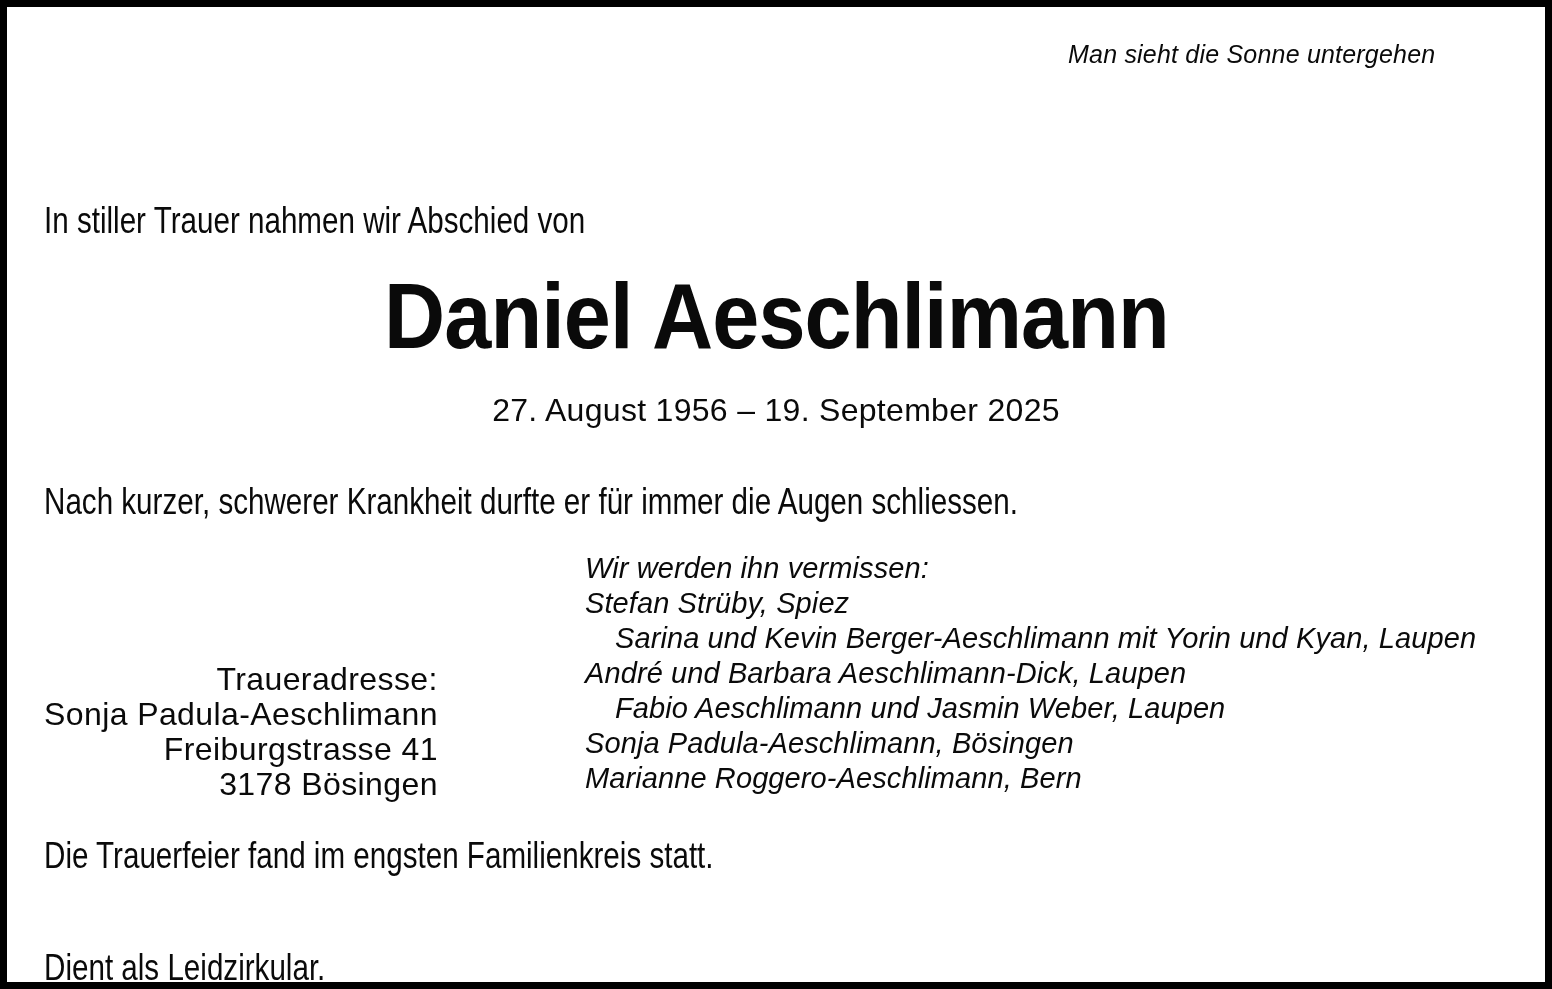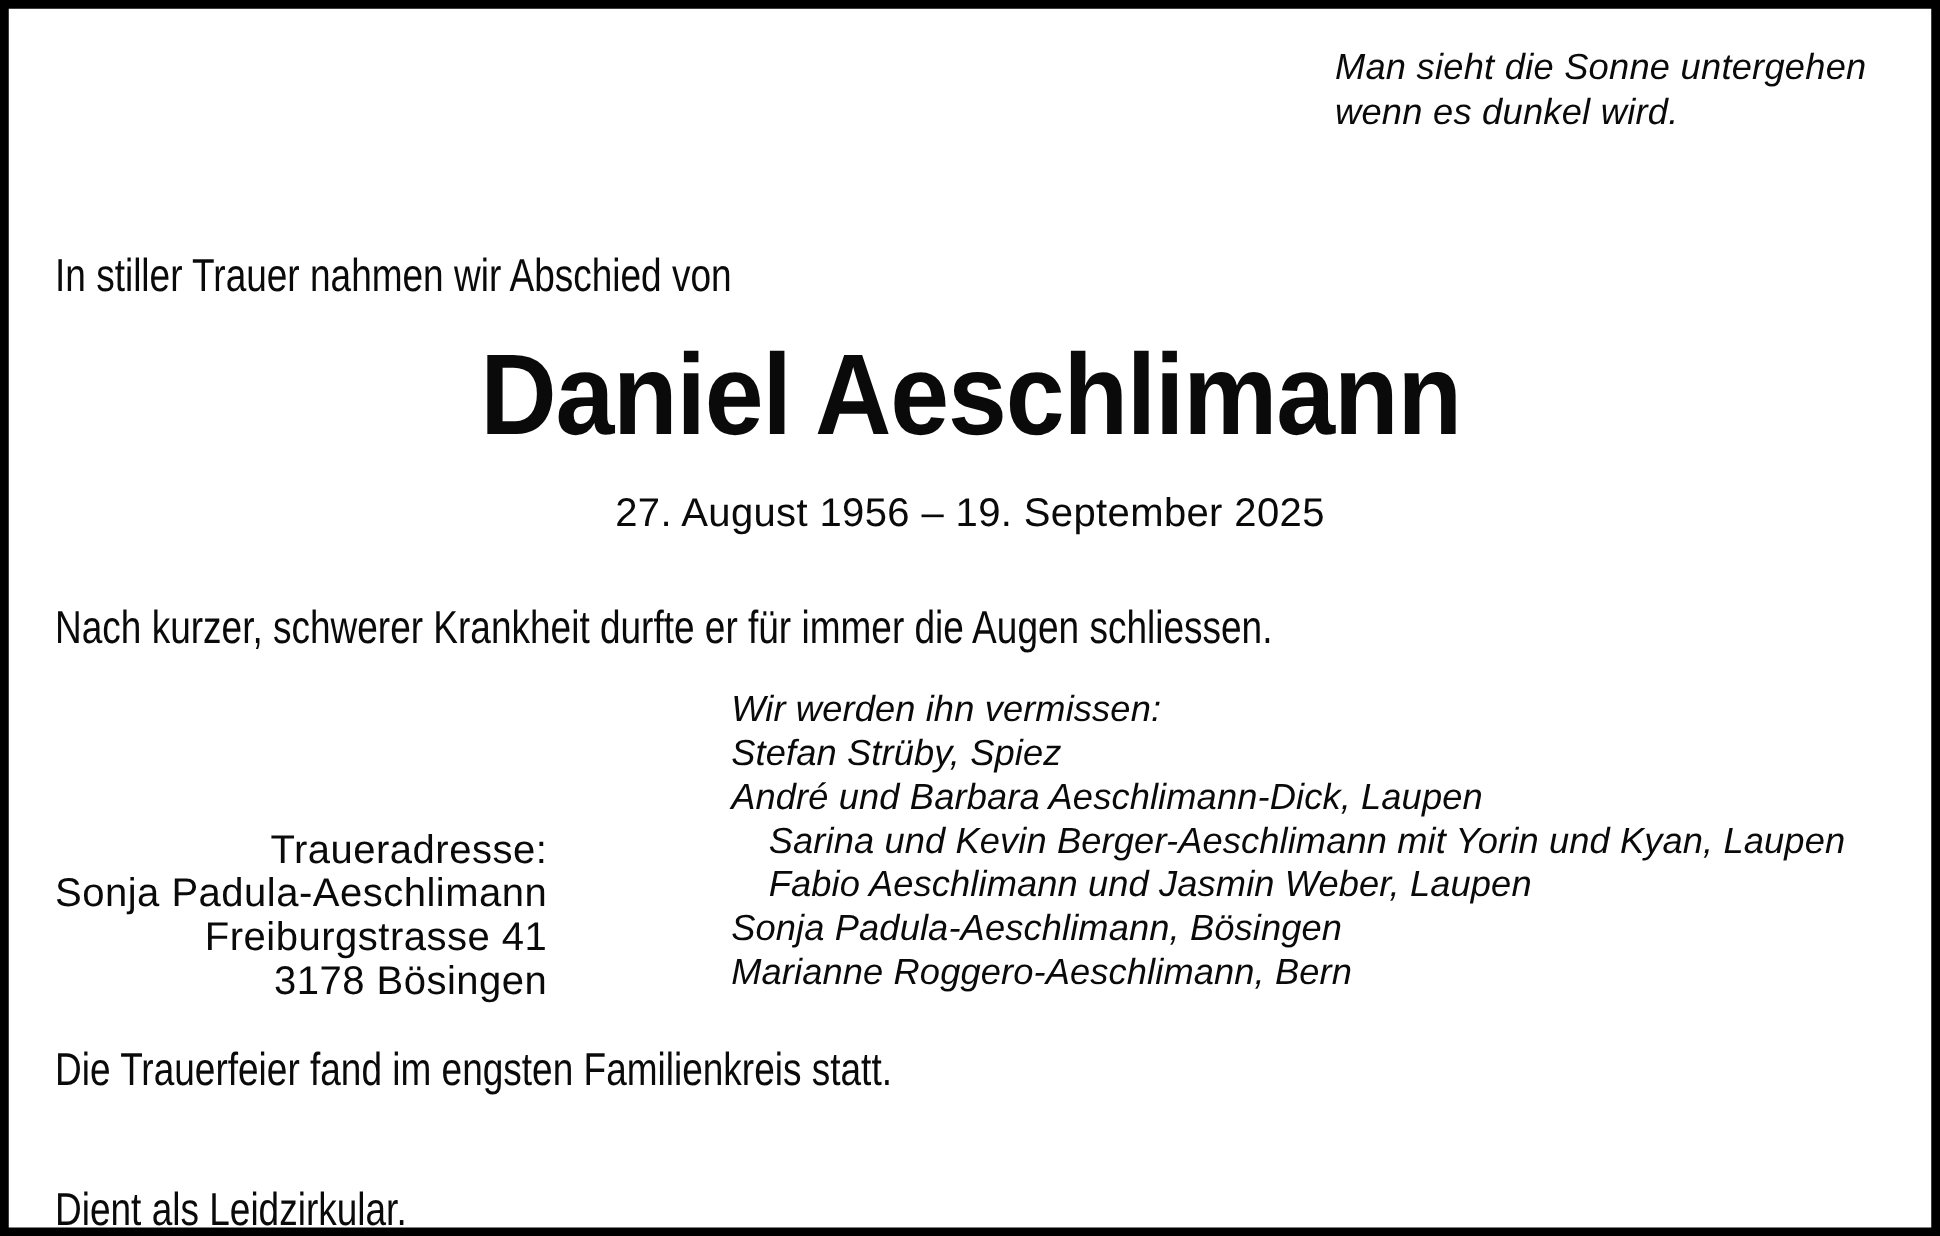--- a/index.html
+++ b/index.html
@@ -24,21 +24,21 @@
     transform: scaleX(0.80);
     transform-origin: 0 50%;
     white-space: nowrap;
   }
   .block { position: absolute; }
 
   .quote {
     left: 1061px;
     top: 29px;
     font-style: italic;
-    font-size: 29px;
+    font-size: 25px;
     line-height: 36px;
     letter-spacing: 0.2px;
   }
 
   .intro {
     left: 37px;
     top: 191px;
     font-size: 37px;
     line-height: 46px;
   }
@@ -112,21 +112,20 @@
     margin-top: 46px;
   }
 </style>
 </head>
 <body>
 
 <div class="page">
 
   <div class="block quote">
     <div>Man sieht die Sonne untergehen</div>
-    <div>wenn es dunkel wird.</div>
   </div>
 
   <div class="block intro">
     <span class="cond">In stiller Trauer nahmen wir Abschied von</span>
   </div>
 
   <div class="block name-line">
     <span class="cond-center">Daniel Aeschlimann</span>
   </div>
 
@@ -134,22 +133,22 @@
     <span>27. August 1956 – 19. September 2025</span>
   </div>
 
   <div class="block announcement">
     <span class="cond">Nach kurzer, schwerer Krankheit durfte er für immer die Augen schliessen.</span>
   </div>
 
   <div class="block mourners">
     <div class="row">Wir werden ihn vermissen:</div>
     <div class="row">Stefan Strüby, Spiez</div>
+    <div class="row indent">Sarina und Kevin Berger-Aeschlimann mit Yorin und Kyan, Laupen</div>
     <div class="row">André und Barbara Aeschlimann-Dick, Laupen</div>
-    <div class="row indent">Sarina und Kevin Berger-Aeschlimann mit Yorin und Kyan, Laupen</div>
     <div class="row indent">Fabio Aeschlimann und Jasmin Weber, Laupen</div>
     <div class="row">Sonja Padula-Aeschlimann, Bösingen</div>
     <div class="row">Marianne Roggero-Aeschlimann, Bern</div>
   </div>
 
   <div class="block address">
     <div class="row">Traueradresse:</div>
     <div class="row">Sonja Padula-Aeschlimann</div>
     <div class="row">Freiburgstrasse 41</div>
     <div class="row">3178 Bösingen</div>

